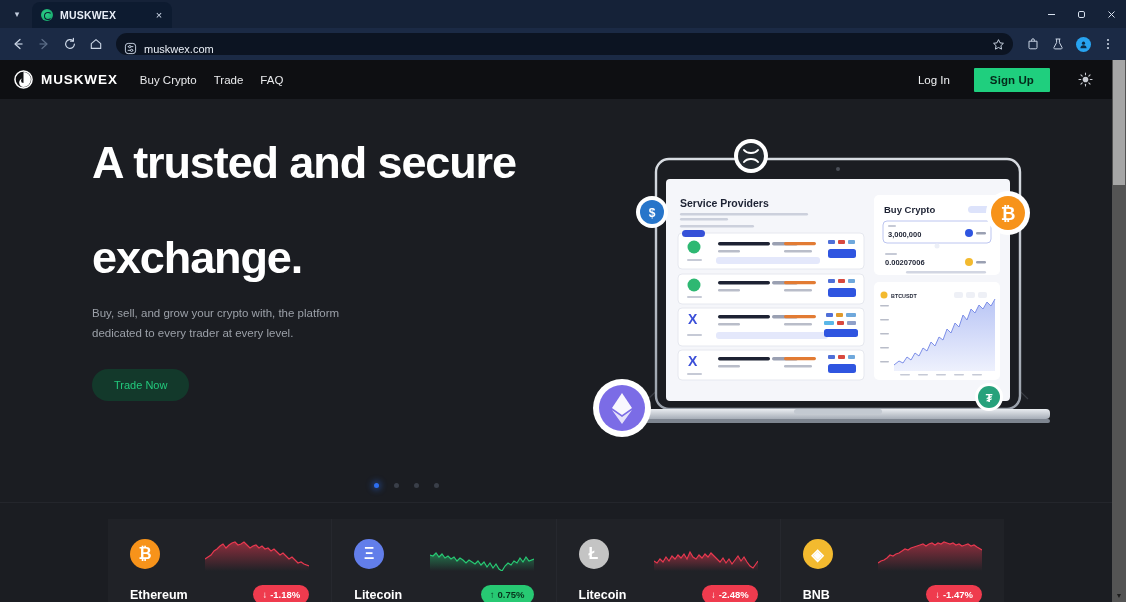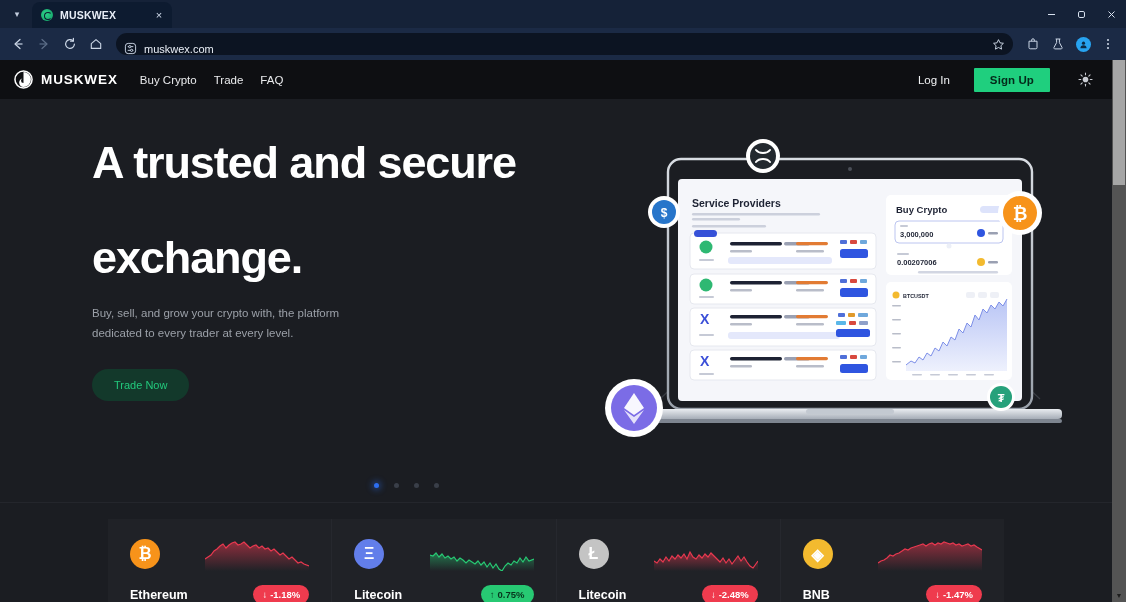--- a/index.html
+++ b/index.html
@@ -120,21 +120,21 @@
     margin-top: 22px; font-size: 11.5px; line-height: 1.75; color: #9ba0a8;
     max-width: 300px;
   }
   .trade-btn {
     margin-top: 26px; display: inline-block;
     background: #13392b; color: #22c97c; border: none;
     font-size: 11px; font-weight: 400; padding: 10px 22px; border-radius: 20px;
   }
 
   .hero-art {
-    position: absolute; right: 12px; top: 0; width: 500px; height: 403px;
+    position: absolute; right: 24px; top: 0; width: 500px; height: 403px;
   }
   .hero-art svg { position: absolute; left: 0; top: 0; }
 
   .dots {
     position: absolute; left: 0; right: 0; bottom: 14px;
     display: flex; justify-content: center; gap: 15px; padding-right: 300px;
   }
   .dot { width: 5px; height: 5px; border-radius: 50%; background: #3a3f49; }
   .dot.active { background: #2d6ef0; box-shadow: 0 0 6px 2px rgba(45,110,240,.45); }
 

